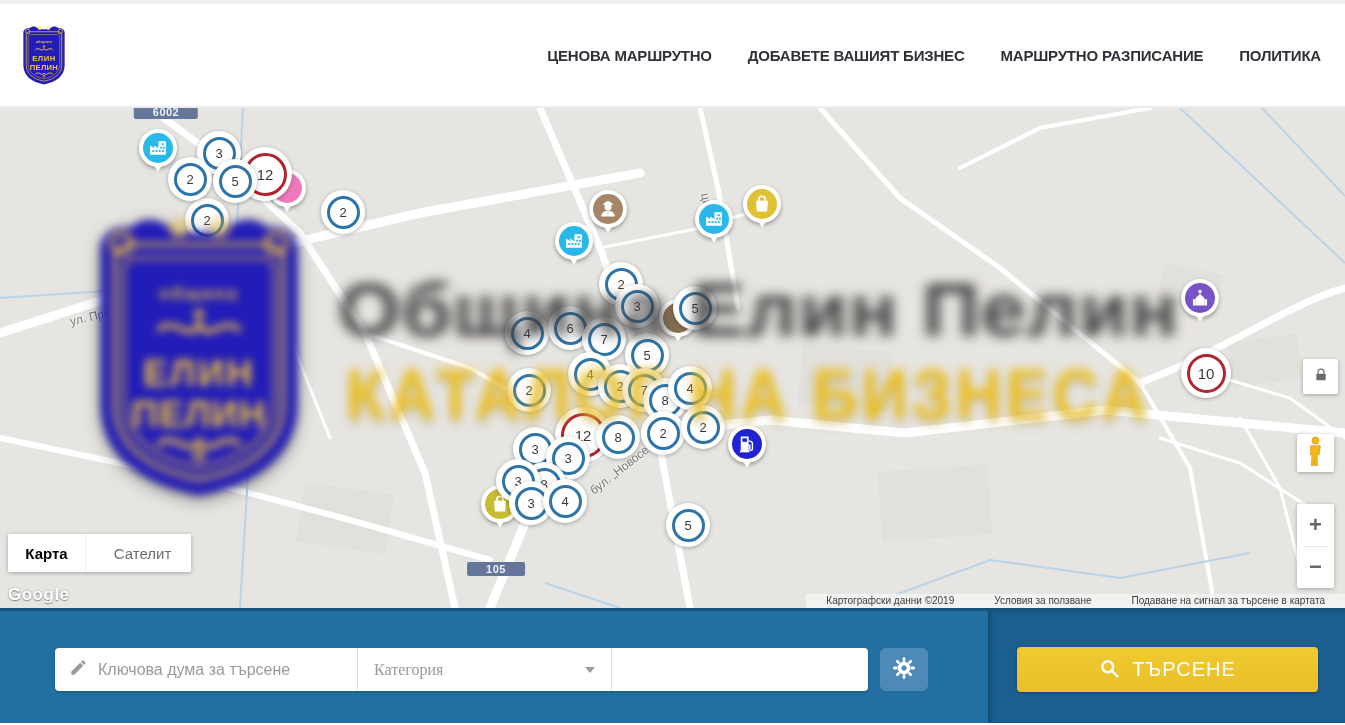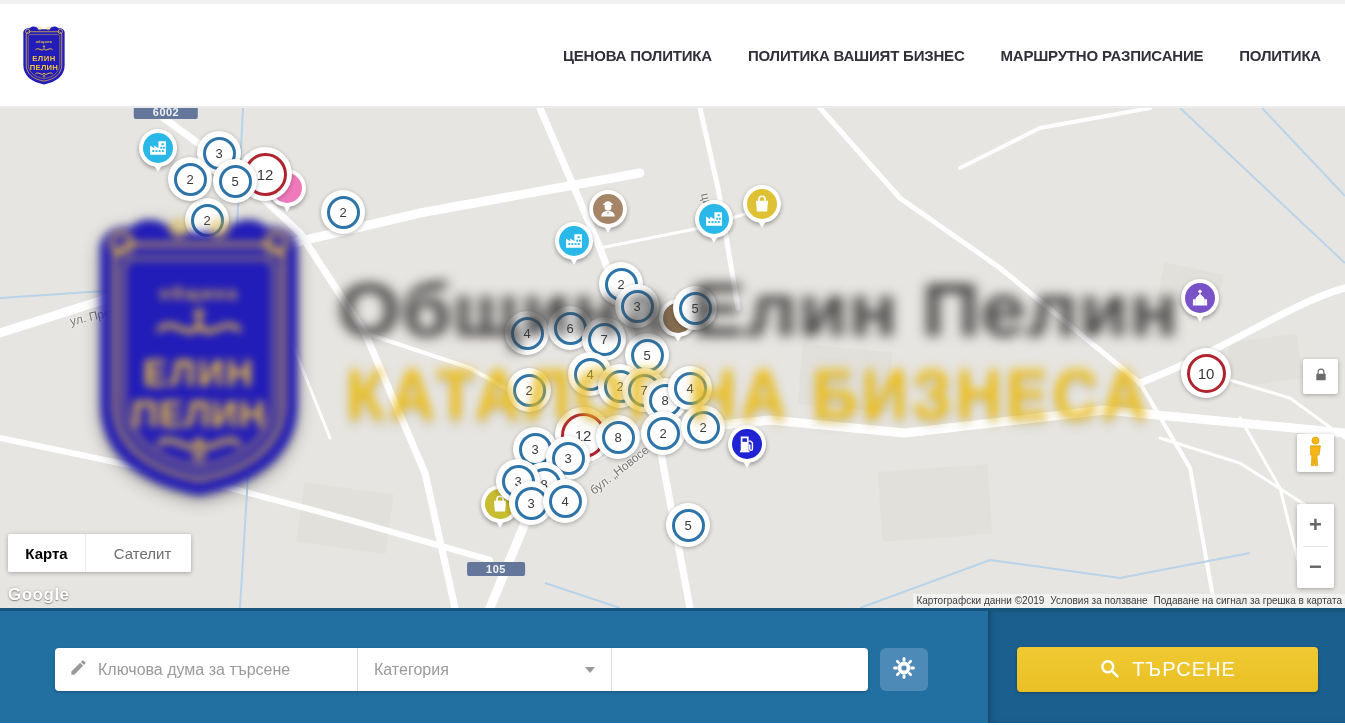--- a/index.html
+++ b/index.html
@@ -41,41 +41,41 @@
 
   
   .map-type { position:absolute; left:8px; top:426px; display:flex; z-index:6; box-shadow:0 1px 4px rgba(0,0,0,.3); border-radius:2px; overflow:hidden; }
   .map-type-btn { background:#fff; height:38px; display:flex; align-items:center; justify-content:center; font-size:15px; cursor:pointer; }
   .map-type-btn.active { font-weight:bold; color:#000; width:77px; }
   .map-type-btn.inactive { color:#6e6e6e; width:106px; border-left:1px solid #eee;padding-left:8px; }
 
   .google-logo { position:absolute; left:8px; top:477px; z-index:6; font-size:17px; font-weight:bold; color:#fff; letter-spacing:.5px; text-shadow:0 1px 1px rgba(0,0,0,.35), 0 0 3px rgba(0,0,0,.25); cursor:pointer; }
 
   .attribution { position:absolute; right:0; bottom:0; height:15px; display:flex; align-items:center; z-index:6; font-size:10px; color:#3c3c3c; }
-  .attr-chip { background:rgba(245,245,245,.8); padding:1px 3px 2px; white-space:nowrap; }
+  .attr-chip { background:rgba(245,245,245,.8); padding:1px 20px 2px; white-space:nowrap; }
   .attr-link { cursor:pointer; }
 
   .ctl-btn { position:absolute; background:#fff; z-index:6; display:flex; align-items:center; justify-content:center; cursor:pointer; box-shadow:0 1px 4px rgba(0,0,0,.3); }
   .lock-btn { left:1303px; top:251px; width:35px; height:35px; border-radius:2px; }
   .pegman-btn { left:1297px; top:326px; width:37px; height:38px; border-radius:2px; }
   .zoom-ctl { position:absolute; left:1297px; top:396px; width:37px; height:84px; background:#fff; border-radius:2px; z-index:6; box-shadow:0 1px 4px rgba(0,0,0,.3); display:flex; flex-direction:column; }
   .zoom-btn { flex:1; display:flex; align-items:center; justify-content:center; font-size:22px; color:#666; cursor:pointer; font-weight:bold; }
   .zoom-divider { height:1px; background:#e6e6e6; margin:0 6px; }
 
   
   .search-bar { position:relative; width:1345px; height:115px; background:#2270a2; border-top:3px solid #18557c; display:flex; }
   .search-left { position:relative; width:988px; height:100%; }
   .search-right { position:relative; width:357px; height:100%; background:#1b5f8e; box-shadow:inset 4px 0 6px -2px rgba(0,0,0,.25); }
 
   .input-group { position:absolute; left:55px; top:37px; width:813px; height:43px; background:#fff; border-radius:4px; display:flex; box-shadow:0 1px 3px rgba(0,0,0,.25); }
   .ig-section { display:flex; align-items:center; height:100%; }
   .ig-keyword { width:303px; border-right:1px solid #ddd; padding:0 10px 0 14px; gap:10px; }
   .ig-keyword input { border:none; outline:none; flex:1; font-size:16px; color:#000000; font-family:"Liberation Sans",sans-serif; background:transparent; }
   .ig-keyword input::placeholder { color:#9a9a9a; }
-  .ig-select { justify-content:space-between; padding:0 16px; cursor:pointer; }
+  .ig-select { justify-content:space-between; padding:0 16px; cursor:pointer;font-family:Liberation Serif, serif; }
   .ig-category { width:254px; border-right:1px solid #ddd; }
   .ig-location { width:255px; }
   .ig-select .ph { font-size:16px; color:#9a9a9a; }
   .caret { width:0; height:0; border-left:5px solid transparent; border-right:5px solid transparent; border-top:6px solid #9a9a9a; }
 
   .gear-btn { position:absolute; left:880px; top:37px; width:48px; height:43px; background:#4d8ab7; border-radius:6px; display:flex; align-items:center; justify-content:center; cursor:pointer; }
 
   .search-btn { position:absolute; left:29px; top:36px; width:301px; height:45px; background:linear-gradient(#f0ca33,#e9bf24); border:none; border-radius:4px; display:flex; align-items:center; justify-content:center; gap:12px; cursor:pointer; box-shadow:0 1px 3px rgba(0,0,0,.3); }
   .search-btn-label { font-size:20px; font-weight:normal; color:#fff; letter-spacing:1px; }
 </style>
@@ -101,22 +101,22 @@
       <circle cx="100" cy="213" r="4"></circle>
     </g>
     <g fill="#f2c53a" font-family="Liberation Sans, sans-serif" text-anchor="middle" font-weight="bold">
       <text x="100" y="76" font-size="15" letter-spacing="2">община</text>
       <text x="100" y="152" font-size="32" letter-spacing="2">ЕЛИН</text>
       <text x="100" y="188" font-size="32" letter-spacing="1">ПЕЛИН</text>
     </g>
   </svg></div>
   </div>
   <div class="nav">
-    <div class="nav-item">ЦЕНОВА ПОЛИТИКА</div>
-    <div class="nav-item">ПОЛИТИКА ВАШИЯТ БИЗНЕС</div>
+    <div class="nav-item">ЦЕНОВА МАРШРУТНО</div>
+    <div class="nav-item">ДОБАВЕТЕ ВАШИЯТ БИЗНЕС</div>
     <div class="nav-item">МАРШРУТНО РАЗПИСАНИЕ</div>
     <div class="nav-item">ПОЛИТИКА</div>
   </div>
 </div>
 
 <div class="map">
   <svg class="roads" width="1345" height="500" viewBox="0 0 1345 500">
     <g fill="#dfddd8" opacity=".55">
       <rect x="1160" y="160" width="60" height="40" transform="rotate(12 1190 180)"></rect>
       <rect x="1230" y="230" width="70" height="45" transform="rotate(-8 1265 252)"></rect>
@@ -396,21 +396,21 @@
   <div class="map-type">
     <div class="map-type-btn active">Карта</div>
     <div class="map-type-btn inactive">Сателит</div>
   </div>
 
   <div class="google-logo">Google</div>
 
   <div class="attribution">
     <span class="attr-chip">Картографски данни ©2019</span>
     <span class="attr-chip attr-link">Условия за ползване</span>
-    <span class="attr-chip attr-link">Подаване на сигнал за грешка в картата</span>
+    <span class="attr-chip attr-link">Подаване на сигнал за търсене в картата</span>
   </div>
 
   <div class="ctl-btn lock-btn">
     <span>
       <svg width="14" height="14" viewBox="0 0 24 24" fill="#6b6b6b">
           <path d="M6 10V7a6 6 0 0 1 12 0v3h1a1 1 0 0 1 1 1v9a1 1 0 0 1-1 1H5a1 1 0 0 1-1-1v-9a1 1 0 0 1 1-1h1zm2 0h8V7a4 4 0 0 0-8 0v3z"></path>
         </svg>
     </span>
   </div>
 

